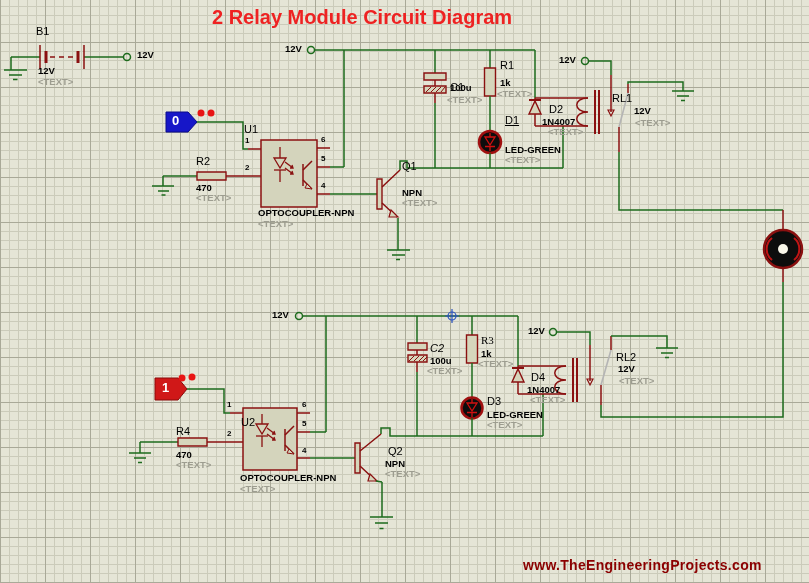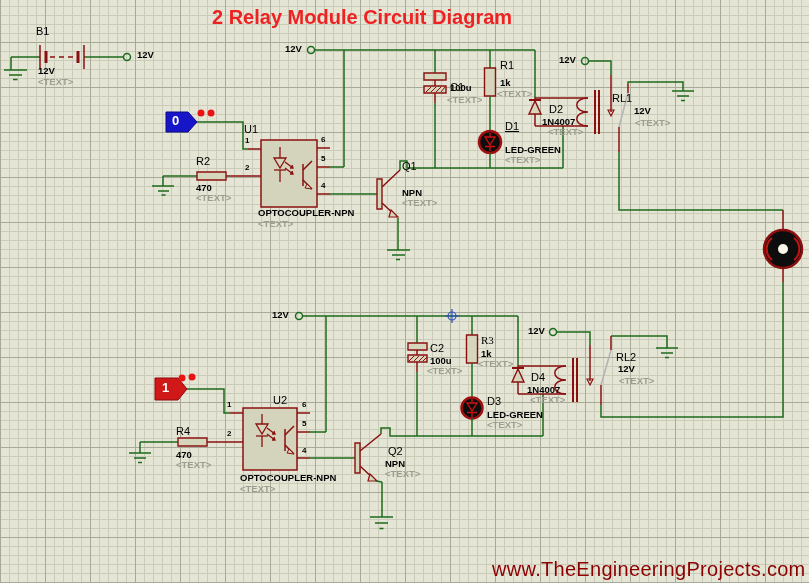--- a/index.html
+++ b/index.html
@@ -16,21 +16,21 @@
   }
   svg{position:absolute;left:0;top:0;}
   .lbl{position:absolute;color:#000;white-space:nowrap;line-height:1.1;}
   .ref{font-size:11px;}
   .val{font-size:9.5px;font-weight:bold;}
   .ph{font-size:9.5px;font-weight:bold;color:#9d9d90;}
   .pin{font-size:8px;font-weight:bold;}
   .logic-char{font-size:13px;font-weight:bold;color:#fff;}
   .title{font-size:20px;font-weight:bold;color:#ee2222;}
   .footer-board{font-size:17px;font-weight:bold;color:#8b0000;letter-spacing:.3px;}
-  .footer-url{font-size:20px;font-weight:normal;color:#8b0000;letter-spacing:.3px;}
+  .footer-url{font-size:14px;font-weight:bold;color:#8b0000;letter-spacing:.3px;margin-left:31px;}
   .g path,.g line,.g rect,.g circle,.g polygon{vector-effect:non-scaling-stroke;}
 </style>
 </head>
 <body>
 
 <div id="canvas">
 
 <svg width="809" height="583" viewBox="0 0 809 583">
 
   <g class="g" stroke="#1d6b1d" stroke-width="1.5" fill="none">
@@ -311,54 +311,54 @@
 <div class="lbl ph" style="left:402px;top:198px;">&lt;TEXT&gt;</div>
 
 <div class="lbl ref" style="left:450px;top:81px;">C1</div>
 <div class="lbl val" style="left:450px;top:83px;">100u</div>
 <div class="lbl ph" style="left:447px;top:95px;">&lt;TEXT&gt;</div>
 
 <div class="lbl ref" style="left:500px;top:59px;">R1</div>
 <div class="lbl val" style="left:500px;top:78px;">1k</div>
 <div class="lbl ph" style="left:497px;top:89px;">&lt;TEXT&gt;</div>
 
-<div class="lbl ref" style="left:505px;top:120px;text-decoration:underline;">D1</div>
+<div class="lbl ref" style="left:505px;top:114px;text-decoration:underline;">D1</div>
 <div class="lbl val" style="left:505px;top:145px;">LED-GREEN</div>
 <div class="lbl ph" style="left:505px;top:155px;">&lt;TEXT&gt;</div>
 
 <div class="lbl ref" style="left:549px;top:103px;">D2</div>
 <div class="lbl val" style="left:542px;top:117px;">1N4007</div>
 <div class="lbl ph" style="left:548px;top:127px;">&lt;TEXT&gt;</div>
 
 <div class="lbl val" style="left:559px;top:55px;">12V</div>
 <div class="lbl ref" style="left:612px;top:92px;">RL1</div>
 <div class="lbl val" style="left:634px;top:106px;">12V</div>
 <div class="lbl ph" style="left:635px;top:118px;">&lt;TEXT&gt;</div>
 
 <div class="lbl val" style="left:272px;top:310px;">12V</div>
 <div class="lbl logic-char" style="left:162px;top:381px;">1</div>
 
-<div class="lbl ref" style="left:241px;top:394px;margin-left:32px;">U2</div>
+<div class="lbl ref" style="left:241px;top:416px;">U2</div>
 <div class="lbl val" style="left:240px;top:473px;">OPTOCOUPLER-NPN</div>
 <div class="lbl ph" style="left:240px;top:484px;">&lt;TEXT&gt;</div>
 <div class="lbl pin" style="left:227px;top:401px;">1</div>
 <div class="lbl pin" style="left:227px;top:430px;">2</div>
 <div class="lbl pin" style="left:302px;top:401px;">6</div>
 <div class="lbl pin" style="left:302px;top:420px;">5</div>
 <div class="lbl pin" style="left:302px;top:447px;">4</div>
 
 <div class="lbl ref" style="left:176px;top:425px;">R4</div>
 <div class="lbl val" style="left:176px;top:450px;">470</div>
 <div class="lbl ph" style="left:176px;top:460px;">&lt;TEXT&gt;</div>
 
 <div class="lbl ref" style="left:388px;top:445px;">Q2</div>
 <div class="lbl val" style="left:385px;top:459px;">NPN</div>
 <div class="lbl ph" style="left:385px;top:469px;">&lt;TEXT&gt;</div>
 
-<div class="lbl ref" style="left:430px;top:342px;">C2</div>
+<div class="lbl ref" style="left:430px;top:342px;font-style:italic;">C2</div>
 <div class="lbl val" style="left:430px;top:356px;">100u</div>
 <div class="lbl ph" style="left:427px;top:366px;">&lt;TEXT&gt;</div>
 
 <div class="lbl ref" style="left:481px;top:334px;font-family:Liberation Serif, serif;">R3</div>
 <div class="lbl val" style="left:481px;top:349px;">1k</div>
 <div class="lbl ph" style="left:478px;top:359px;">&lt;TEXT&gt;</div>
 
 <div class="lbl ref" style="left:487px;top:395px;">D3</div>
 <div class="lbl val" style="left:487px;top:410px;">LED-GREEN</div>
 <div class="lbl ph" style="left:487px;top:420px;">&lt;TEXT&gt;</div>

